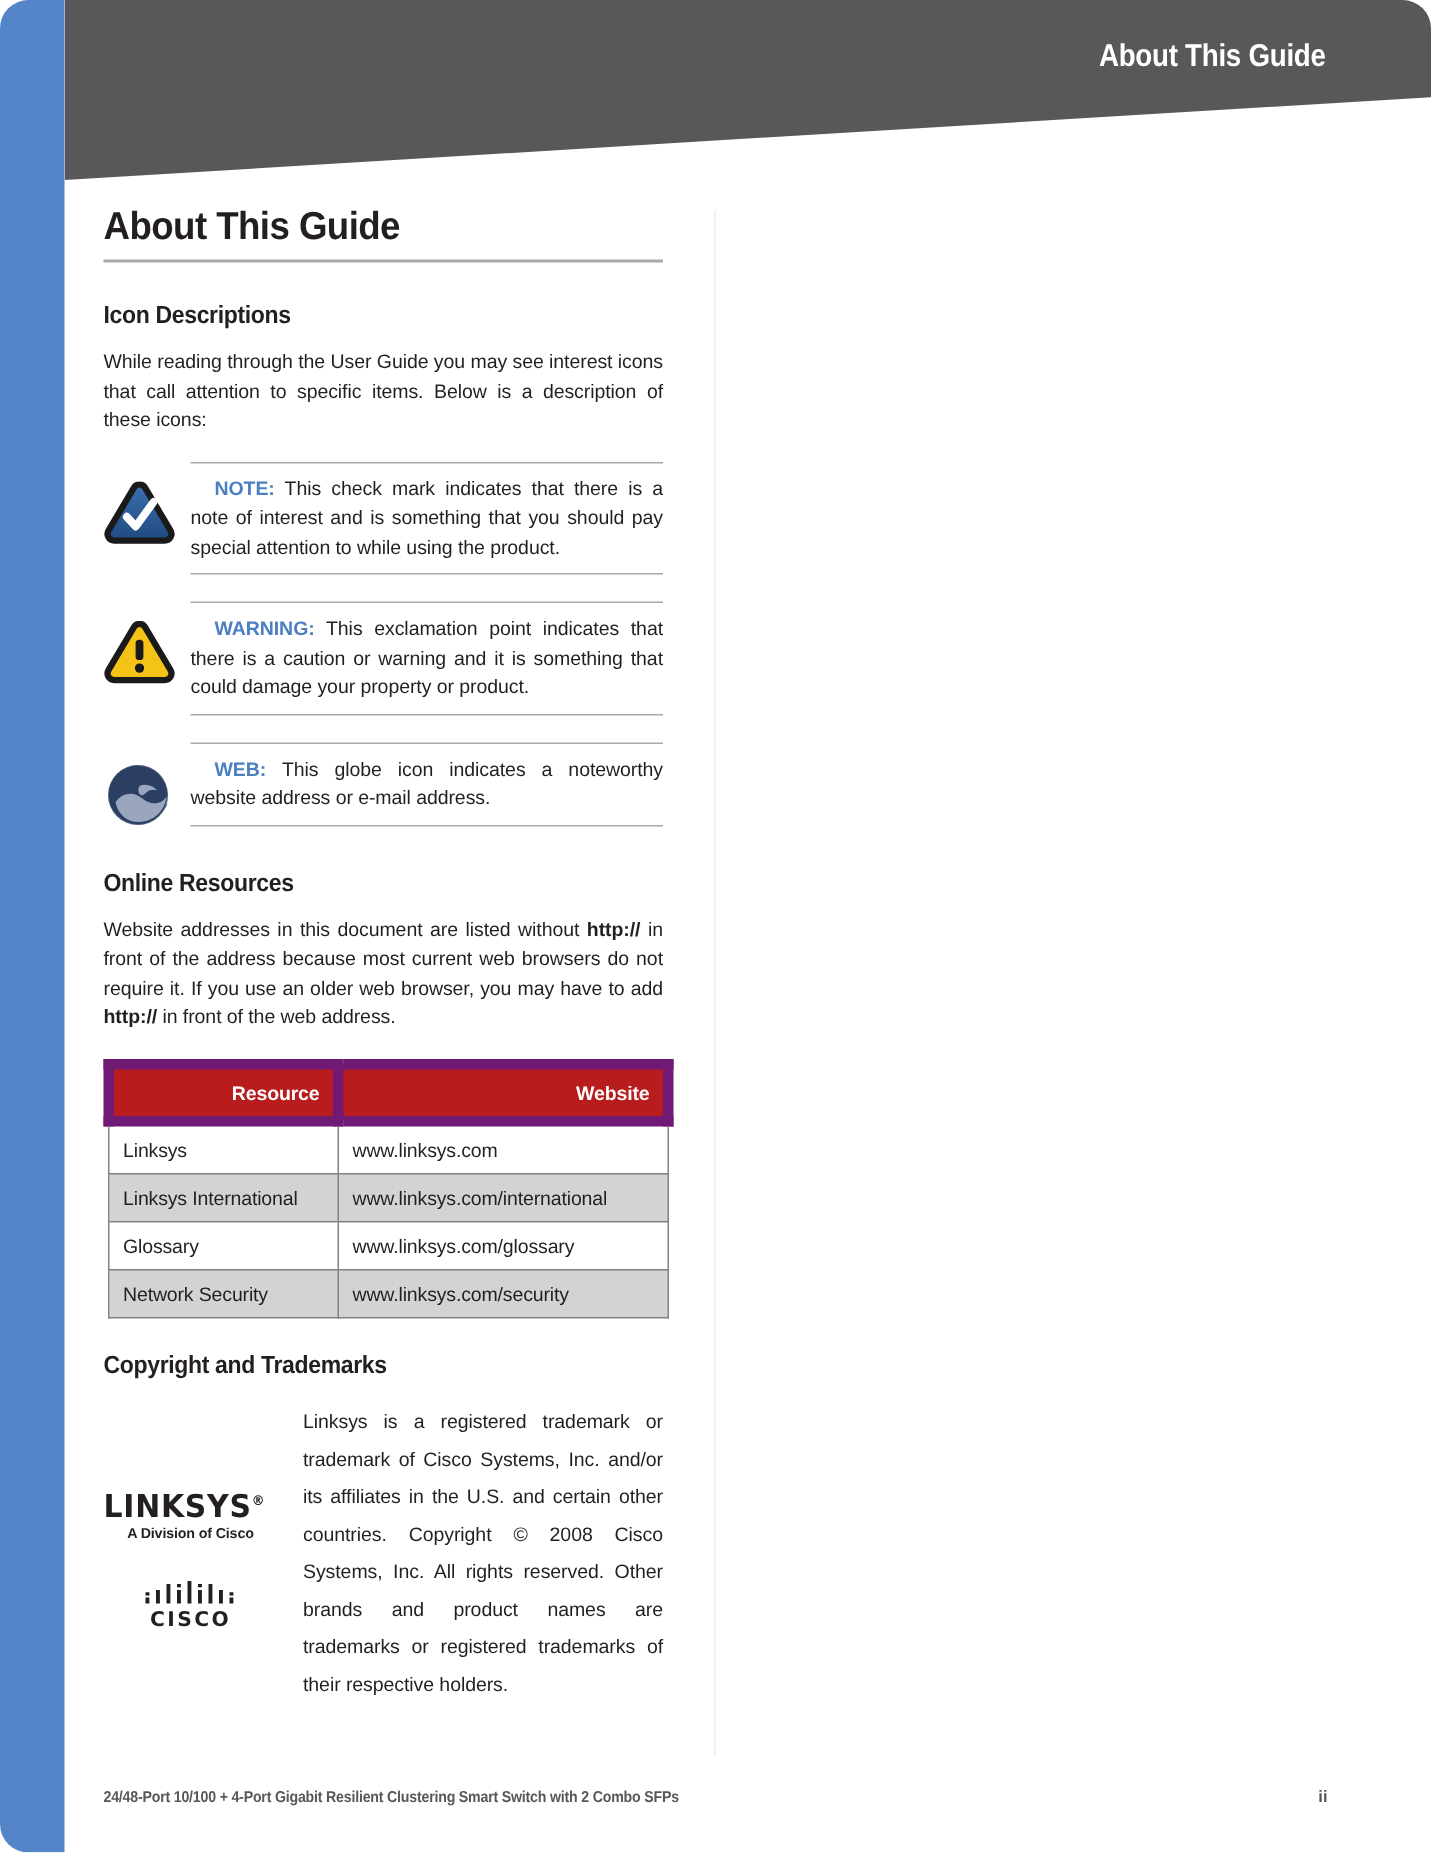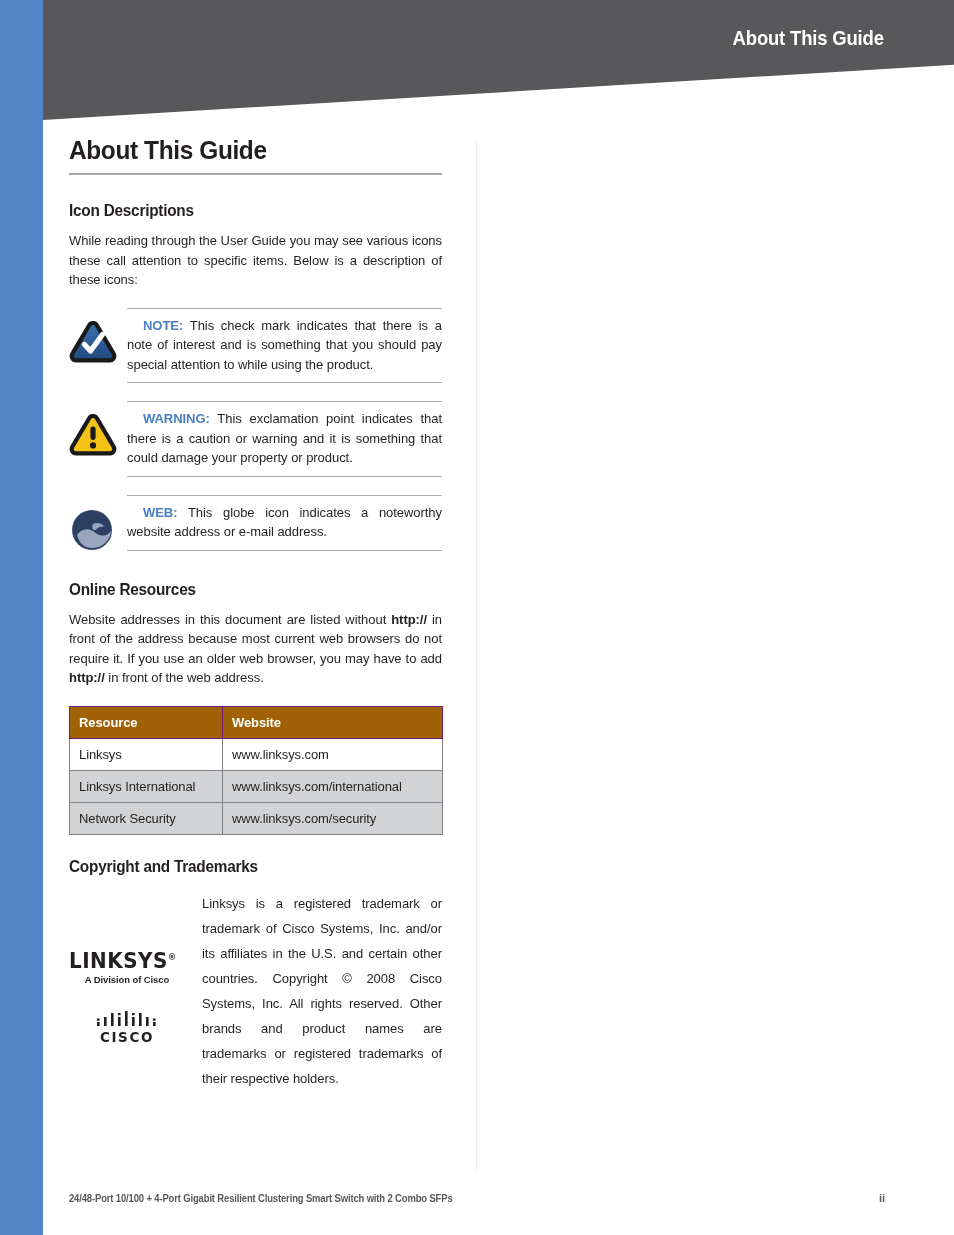--- a/index.html
+++ b/index.html
@@ -11,20 +11,21 @@
   body {
     font-family: "Liberation Sans", "DejaVu Sans", sans-serif;
     -webkit-font-smoothing: antialiased;
   }
   .page {
     position: relative;
     width: 954px;
     height: 1235px;
     background: #ffffff;
     overflow: hidden;
+    border-radius: 19px;
   }
 
   
   .spine {
     position: absolute;
     left: 0; top: 0;
     width: 43px;
     height: 1235px;
     background: #5485c8;
   }
@@ -145,27 +146,27 @@
 
   
   table.resources {
     margin-top: 18px;
     border-collapse: collapse;
     width: 373px;
     border: 1px solid #808285;
     table-layout: fixed;
   }
   table.resources th {
-    background: #a16207;
+    background: #b91c1c;
     color: #ffffff;
     font-size: 13px;
     font-weight: bold;
-    text-align: left;
+    text-align: right;
     padding: 8px 9px 8px 9px;
-    border: 1px solid #701a75;
+    border: 7px solid #701a75;
     letter-spacing: -0.1px;
   }
   table.resources td {
     font-size: 13px;
     color: #231f20;
     padding: 8px 9px 8px 9px;
     border: 1px solid #808285;
     letter-spacing: -0.1px;
   }
   table.resources tr.alt td {
@@ -276,21 +277,21 @@
   <div class="header-title">About This Guide</div>
 
   <div class="col-divider"></div>
 
   <div class="column">
 
     <h1 class="page-title">About This Guide</h1>
     <div class="title-rule"></div>
 
     <h2 class="section-heading">Icon Descriptions</h2>
-    <p class="body-text">While reading through the User Guide you may see various icons these call attention to specific items. Below is a description of these icons:</p>
+    <p class="body-text">While reading through the User Guide you may see interest icons that call attention to specific items. Below is a description of these icons:</p>
 
     <div class="note-block">
       <div class="note-icon-cell">
         <svg class="tri-icon" width="48" height="42" viewBox="0 0 48 42" aria-hidden="true">
           <defs>
             <linearGradient id="noteGrad" x1="0" y1="0" x2="0" y2="1">
               <stop offset="0%" stop-color="#3c6fae"></stop>
               <stop offset="100%" stop-color="#1f4a80"></stop>
             </linearGradient>
           </defs>
@@ -346,20 +347,24 @@
         </tr>
       </thead>
       <tbody>
         <tr>
           <td>Linksys</td>
           <td>www.linksys.com</td>
         </tr>
         <tr class="alt">
           <td>Linksys International</td>
           <td>www.linksys.com/international</td>
+        </tr>
+        <tr>
+          <td>Glossary</td>
+          <td>www.linksys.com/glossary</td>
         </tr>
         <tr class="alt">
           <td>Network Security</td>
           <td>www.linksys.com/security</td>
         </tr>
       </tbody>
     </table>
 
     <h2 class="section-heading" style="margin-top:20px;">Copyright and Trademarks</h2>
 

